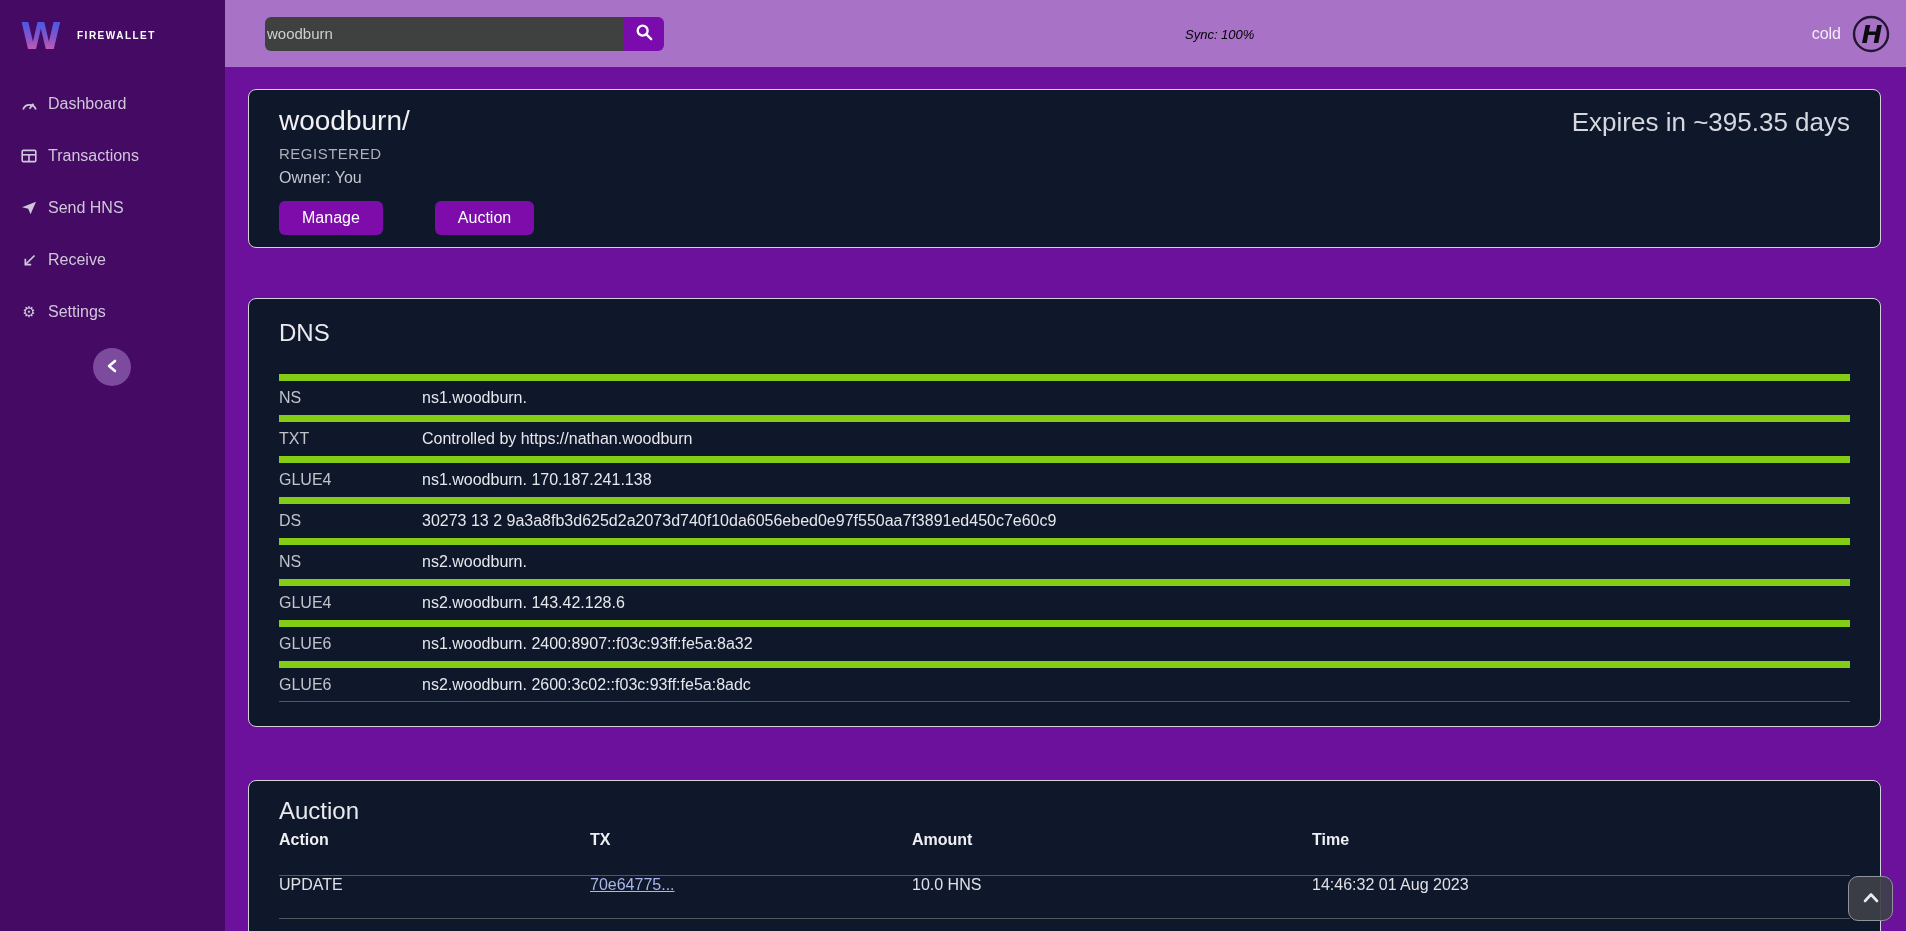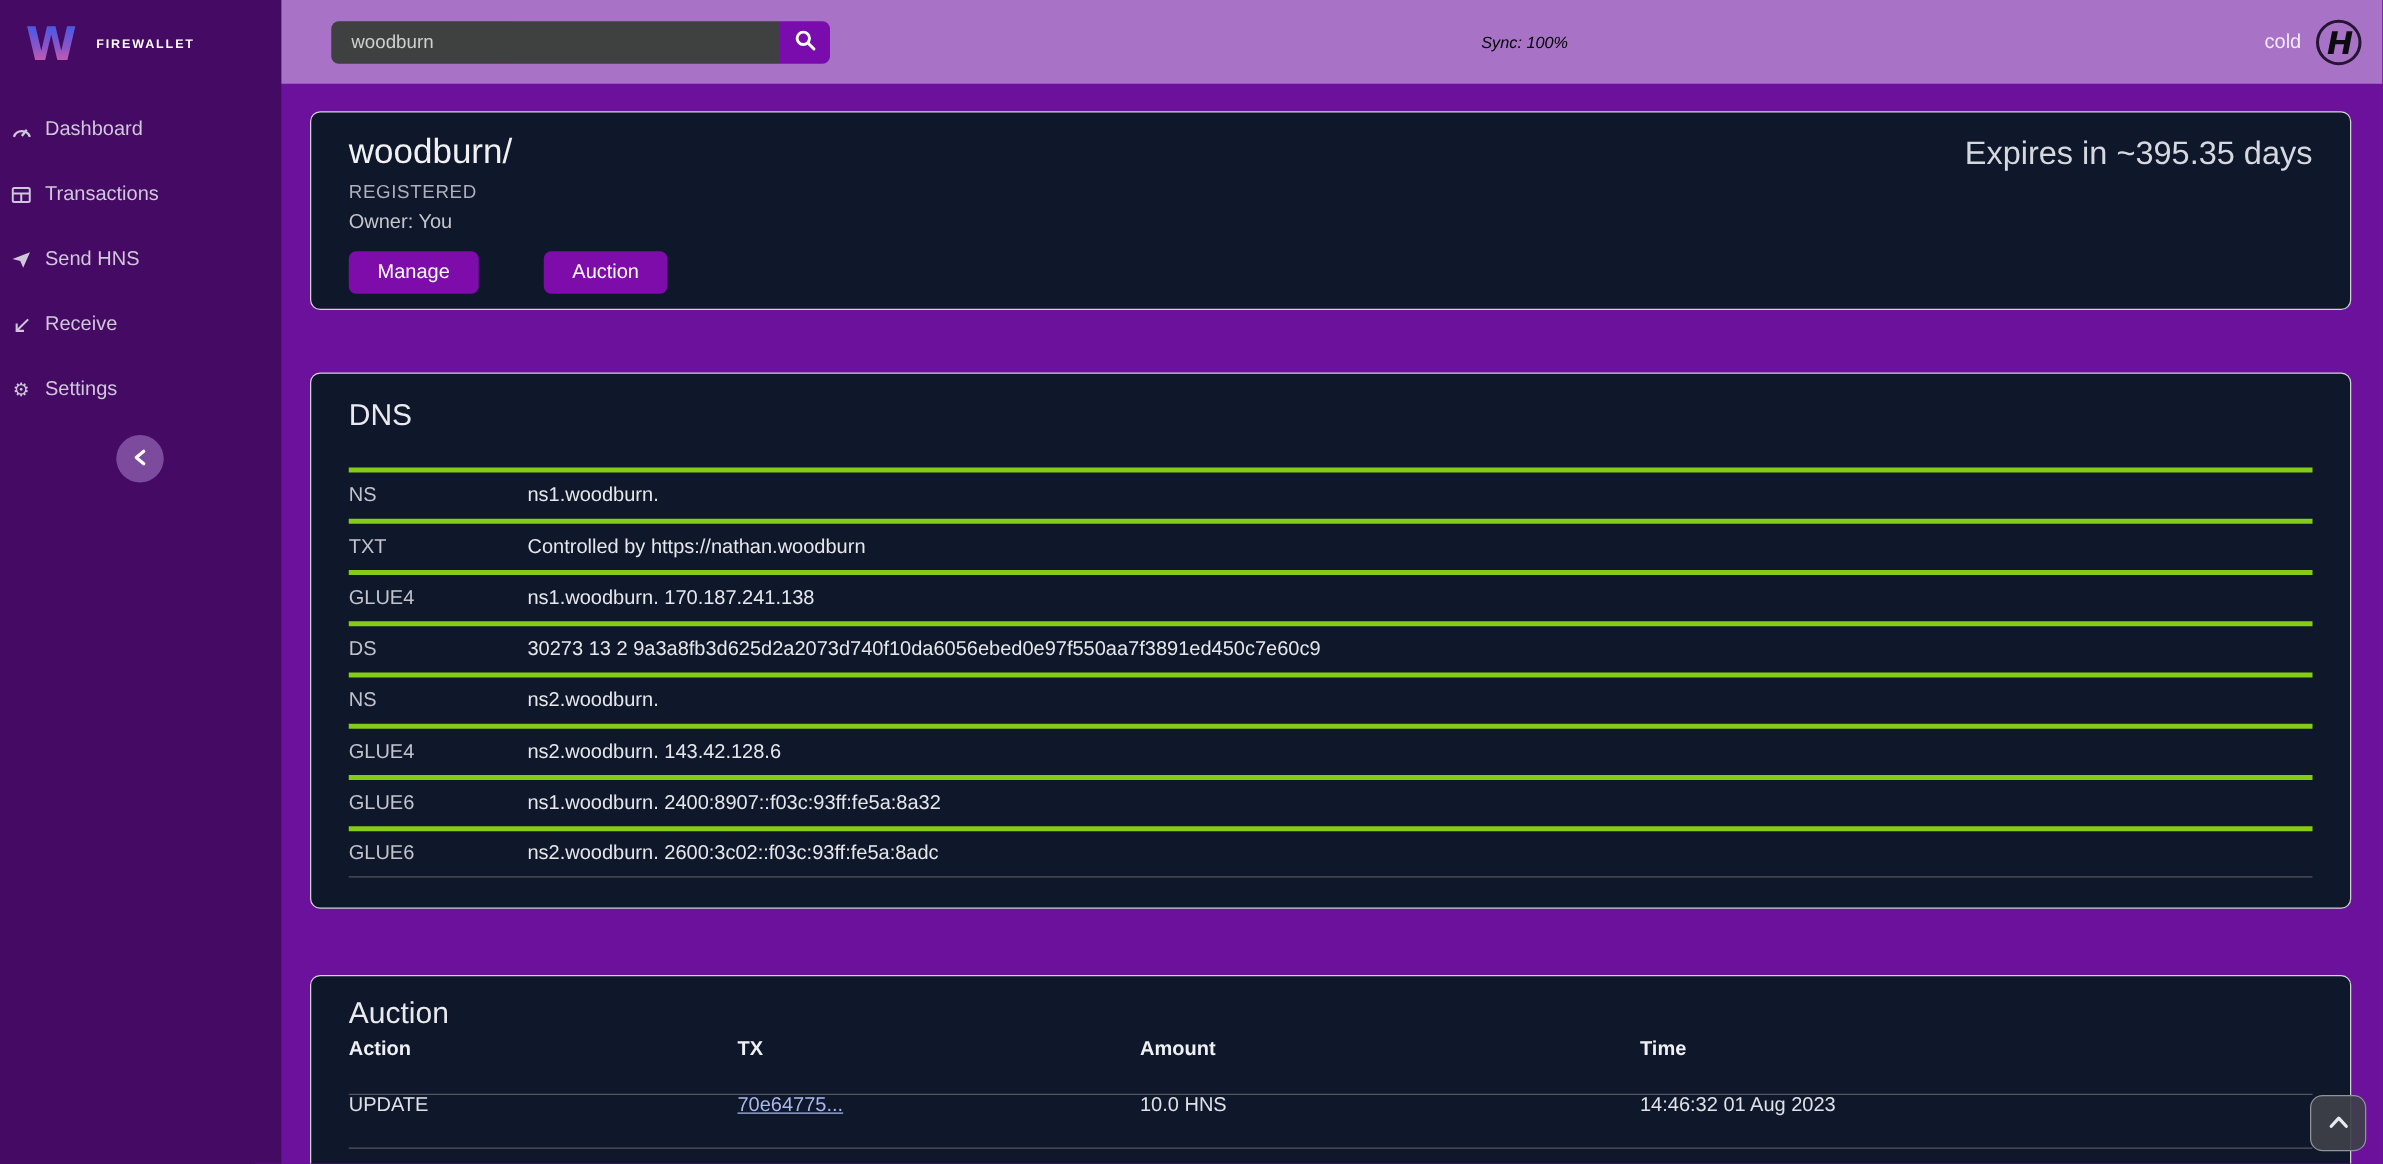--- a/index.html
+++ b/index.html
@@ -19,42 +19,42 @@
   .brand {
     display:flex; align-items:center; gap:13px;
     padding:14px 16px 10px 18px; height:67px;
   }
   .brand-name {
     color:#ffffff; font-size:10px; font-weight:bold; letter-spacing:1.5px;
   }
   .nav { margin-top:18px; }
   .nav-item {
     display:flex; align-items:center; gap:10px;
-    height:38px; padding-left:8px; margin-bottom:14px;
+    height:38px; padding-left:20px; margin-bottom:14px;
     color:#cfc8da; font-size:16px; cursor:pointer;
   }
   .nav-item .ico { width:18px; height:18px; display:flex; align-items:center; justify-content:center; color:#cfc8da; font-size:15px; }
   .collapse-btn {
     position:absolute; left:93px; top:348px;
     width:38px; height:38px; border-radius:50%;
     background:#7c4b9e; border:none; cursor:pointer;
     display:flex; align-items:center; justify-content:center;
   }
 
   
   .topbar {
     position:absolute; left:225px; top:0; right:0; height:67px;
     background:#a873c7; z-index:10;
     display:flex; align-items:center;
   }
   .search-group { display:flex; margin-left:40px; height:34px; }
   .search-input {
     width:359px; height:34px; background:#3f4040; border:none; outline:none;
     border-radius:6px 0 0 6px; color:#cfcfcf; font-size:15px;
-    padding:0 16px; font-family:"Liberation Sans", sans-serif;
+    padding:0 2px; font-family:"Liberation Sans", sans-serif;
   }
   .search-btn {
     width:40px; height:34px; background:#7a0cad; border:none; cursor:pointer;
     border-radius:0 6px 6px 0; display:flex; align-items:center; justify-content:center;
   }
   .sync-label {
     position:absolute; left:960px; top:50%; transform:translateY(-50%);
     color:#000000; font-size:13px;font-style:italic;
   }
   .wallet-group {
@@ -83,21 +83,21 @@
     background:#7d0cab; color:#ffffff; border:none; border-radius:6px;
     font-size:16px; padding:8px 23px; cursor:pointer;
     font-family:"Liberation Sans", sans-serif;
   }
 
   .dns-card { margin-top:50px; padding:20px 30px 0 30px; height:429px; }
   .card-title { font-size:24px; color:#e9eaee; font-weight:normal; }
   .dns-table { margin-top:27px; }
   .dns-row {
     display:flex; align-items:center; height:41px;
-    border-top:4px solid #84cc16; font-size:16px;
+    border-top:7px solid #84cc16; font-size:16px;
   }
   .dns-table .dns-row:last-child { border-bottom:1px solid #54565f; }
   .dns-type { width:143px; color:#c2c3cb; }
   .dns-value { color:#e6e7eb; }
 
   .history-card { margin-top:53px; padding:16px 30px 0 30px; height:220px; }
   .h-row { display:flex; align-items:flex-start; font-size:16px; }
   .h-header { height:44px; margin-top:6px; font-weight:bold; color:#eef0f4; }
   .h-data { height:43px; border-top:1px solid #54565f; color:#dfe1e7; }
   .col-action { width:311px; }

